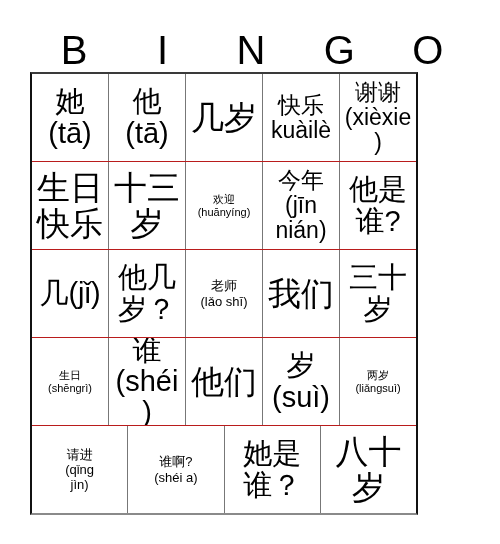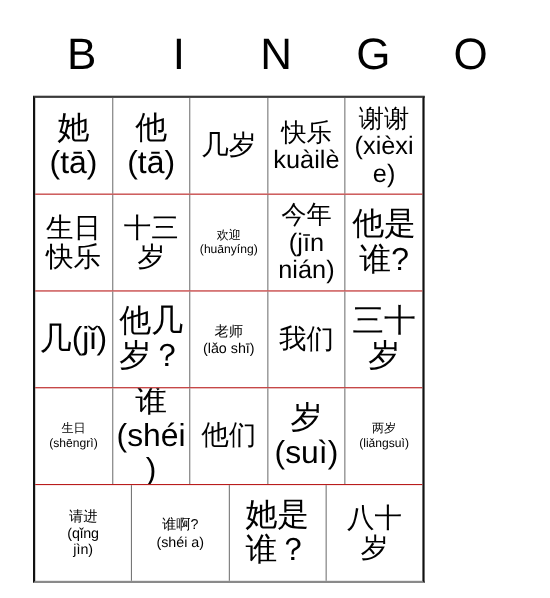--- a/index.html
+++ b/index.html
@@ -35,31 +35,30 @@
     font-size: 40px;
     line-height: 44px;
     font-weight: 400;
     letter-spacing: 0px;
     color: #000000;
   }
   #grid {
     position: absolute;
     left: 30px;
     top: 72px;
-    width: 356px;
+    width: 388px;
     height: 443px;
     border-top: 2px solid #3a3a3a;
     border-left: 2px solid #111111;
     border-right: 2px solid #111111;
     border-bottom: 2px solid #8a8a8a;
     box-sizing: border-box;
     display: flex;
     flex-direction: column;
     background: #ffffff;
-    margin-top: 15px;
   }
   .grid-row {
     display: flex;
     flex: 1 1 0;
     min-height: 0;
   }
   .grid-row + .grid-row {
     border-top: 1px solid #b91c1c;
   }
   .cell {
@@ -76,21 +75,21 @@
   .cell + .cell {
     border-left: 1px solid #777777;
   }
   .cell-text {
     display: block;
     width: 100%;
     line-height: 1.08;
     word-break: break-word;
     white-space: pre-line;
   }
-  .size-xl .cell-text { font-size: 25px; }
+  .size-xl .cell-text { font-size: 33px; }
   .size-lg .cell-text { font-size: 29px; }
   .size-md .cell-text { font-size: 23px; }
   .size-sm .cell-text { font-size: 13px; line-height: 1.16; }
   .size-xs .cell-text { font-size: 11px; line-height: 1.18; }
 </style>
 </head>
 <body>
 
 <div id="card">
 

